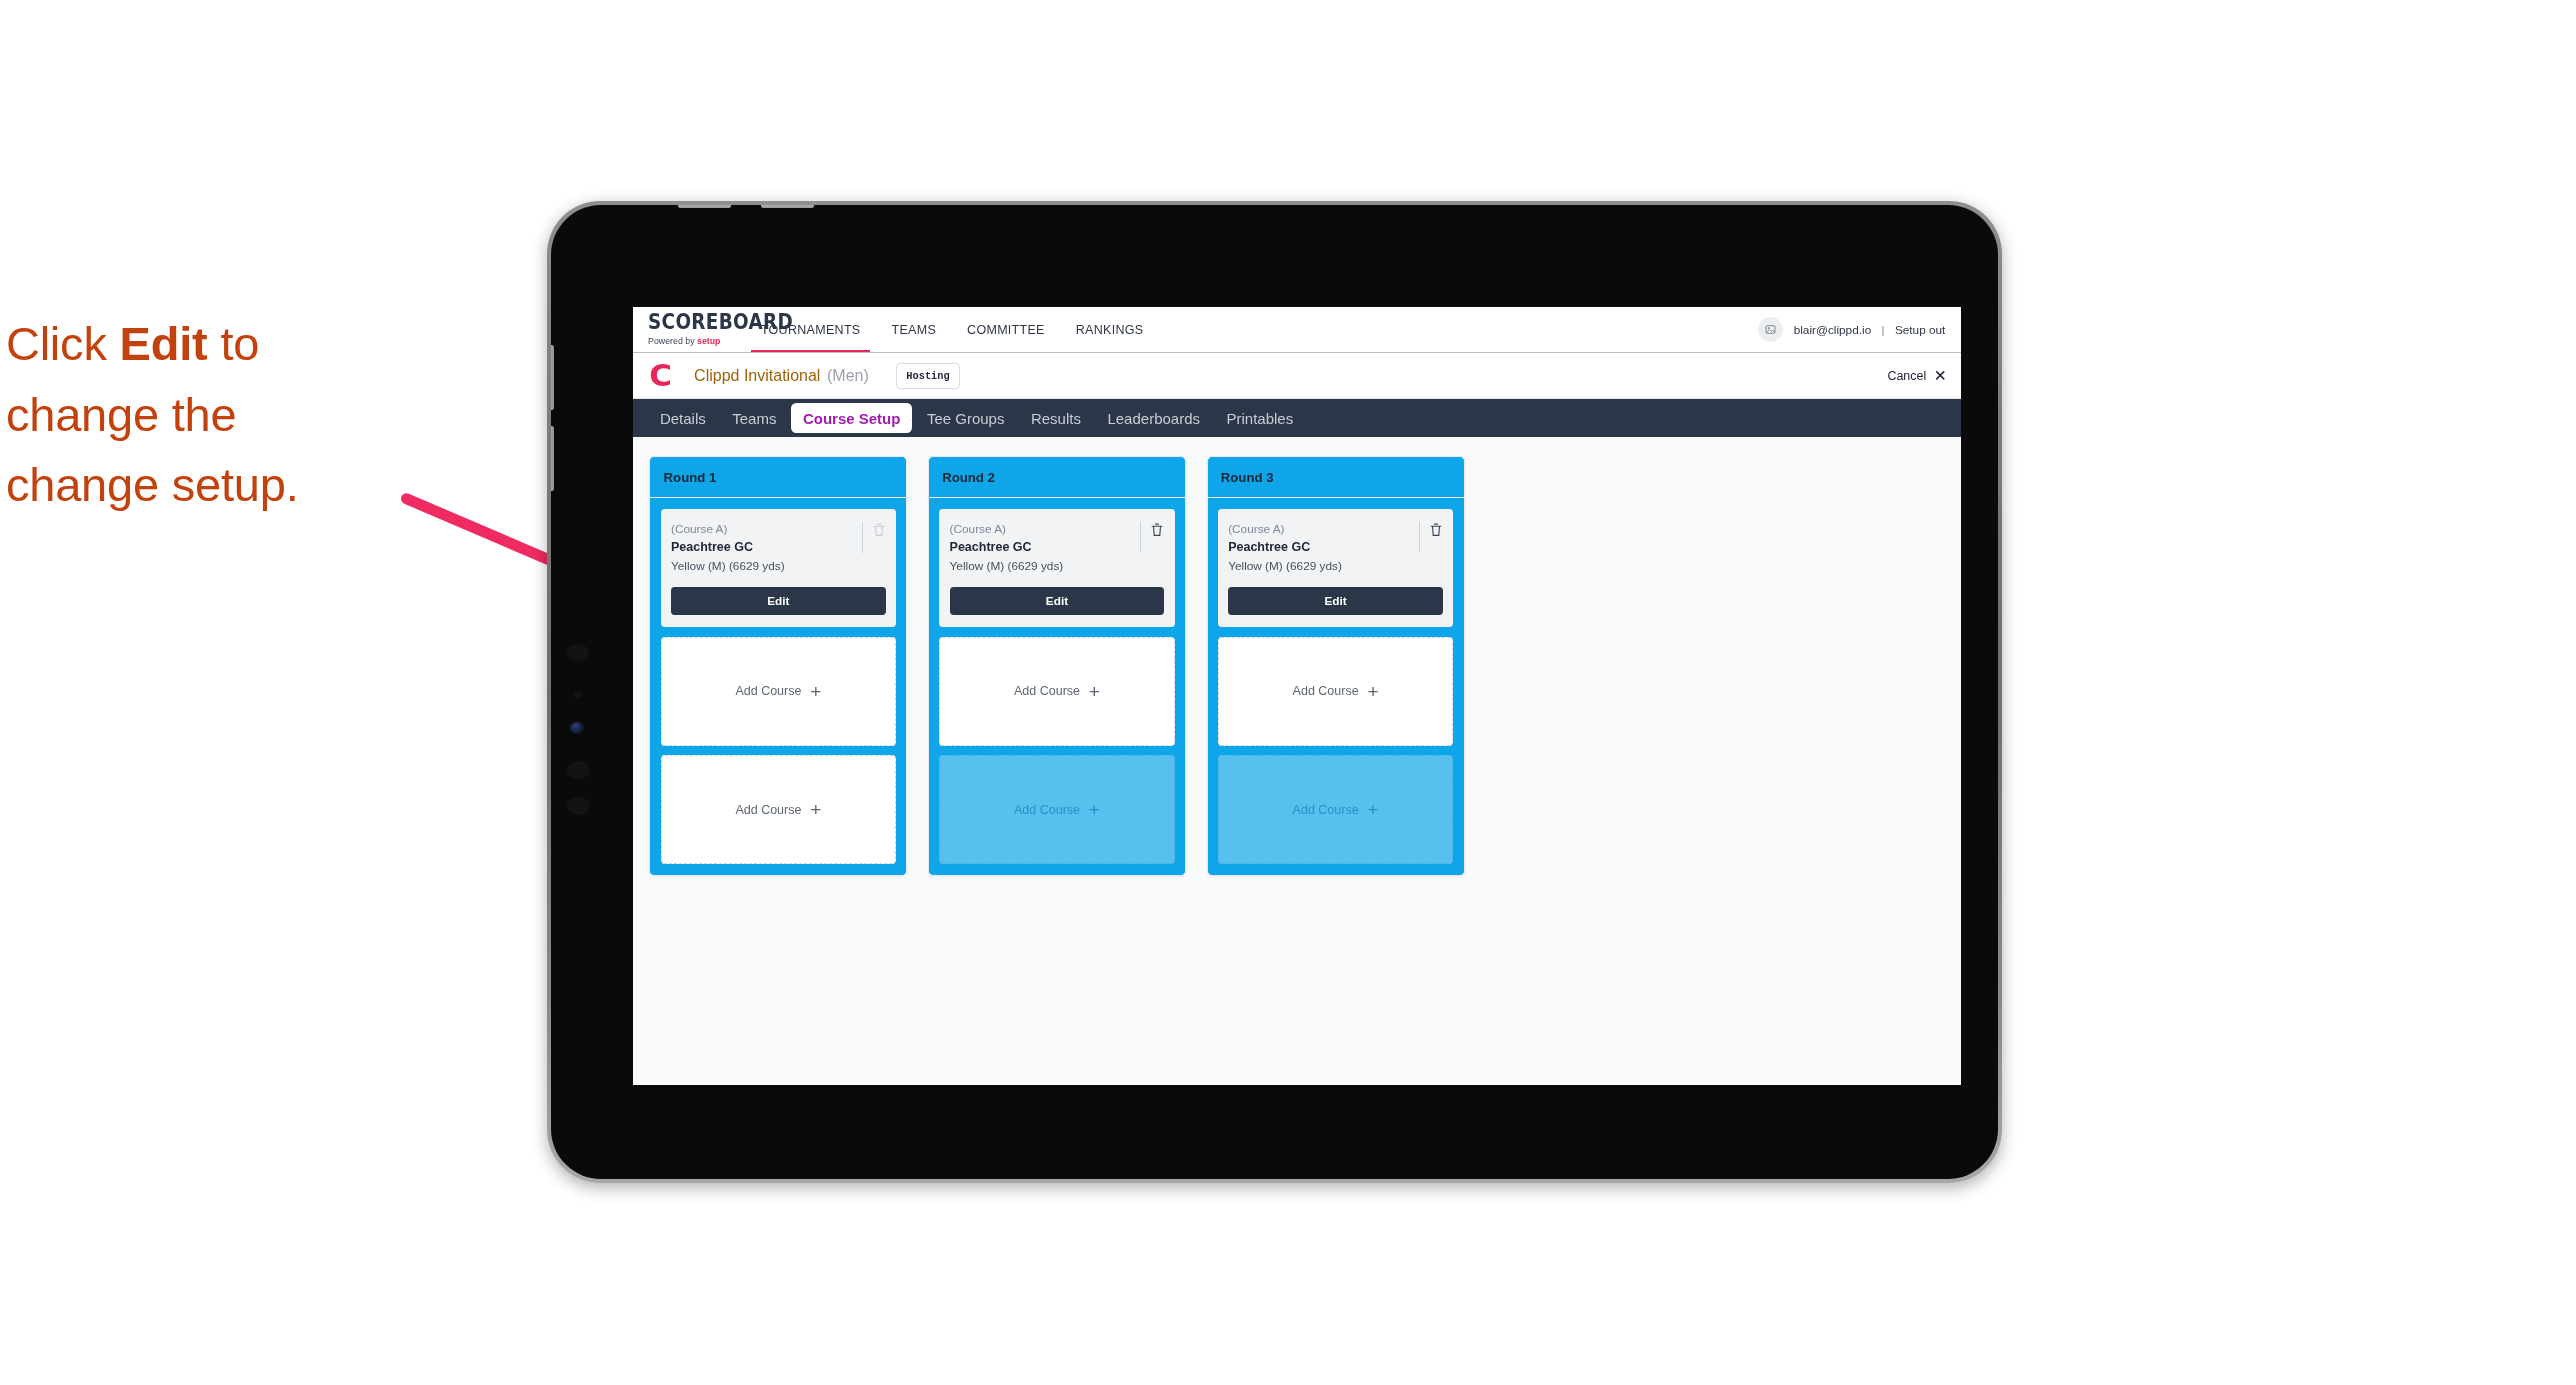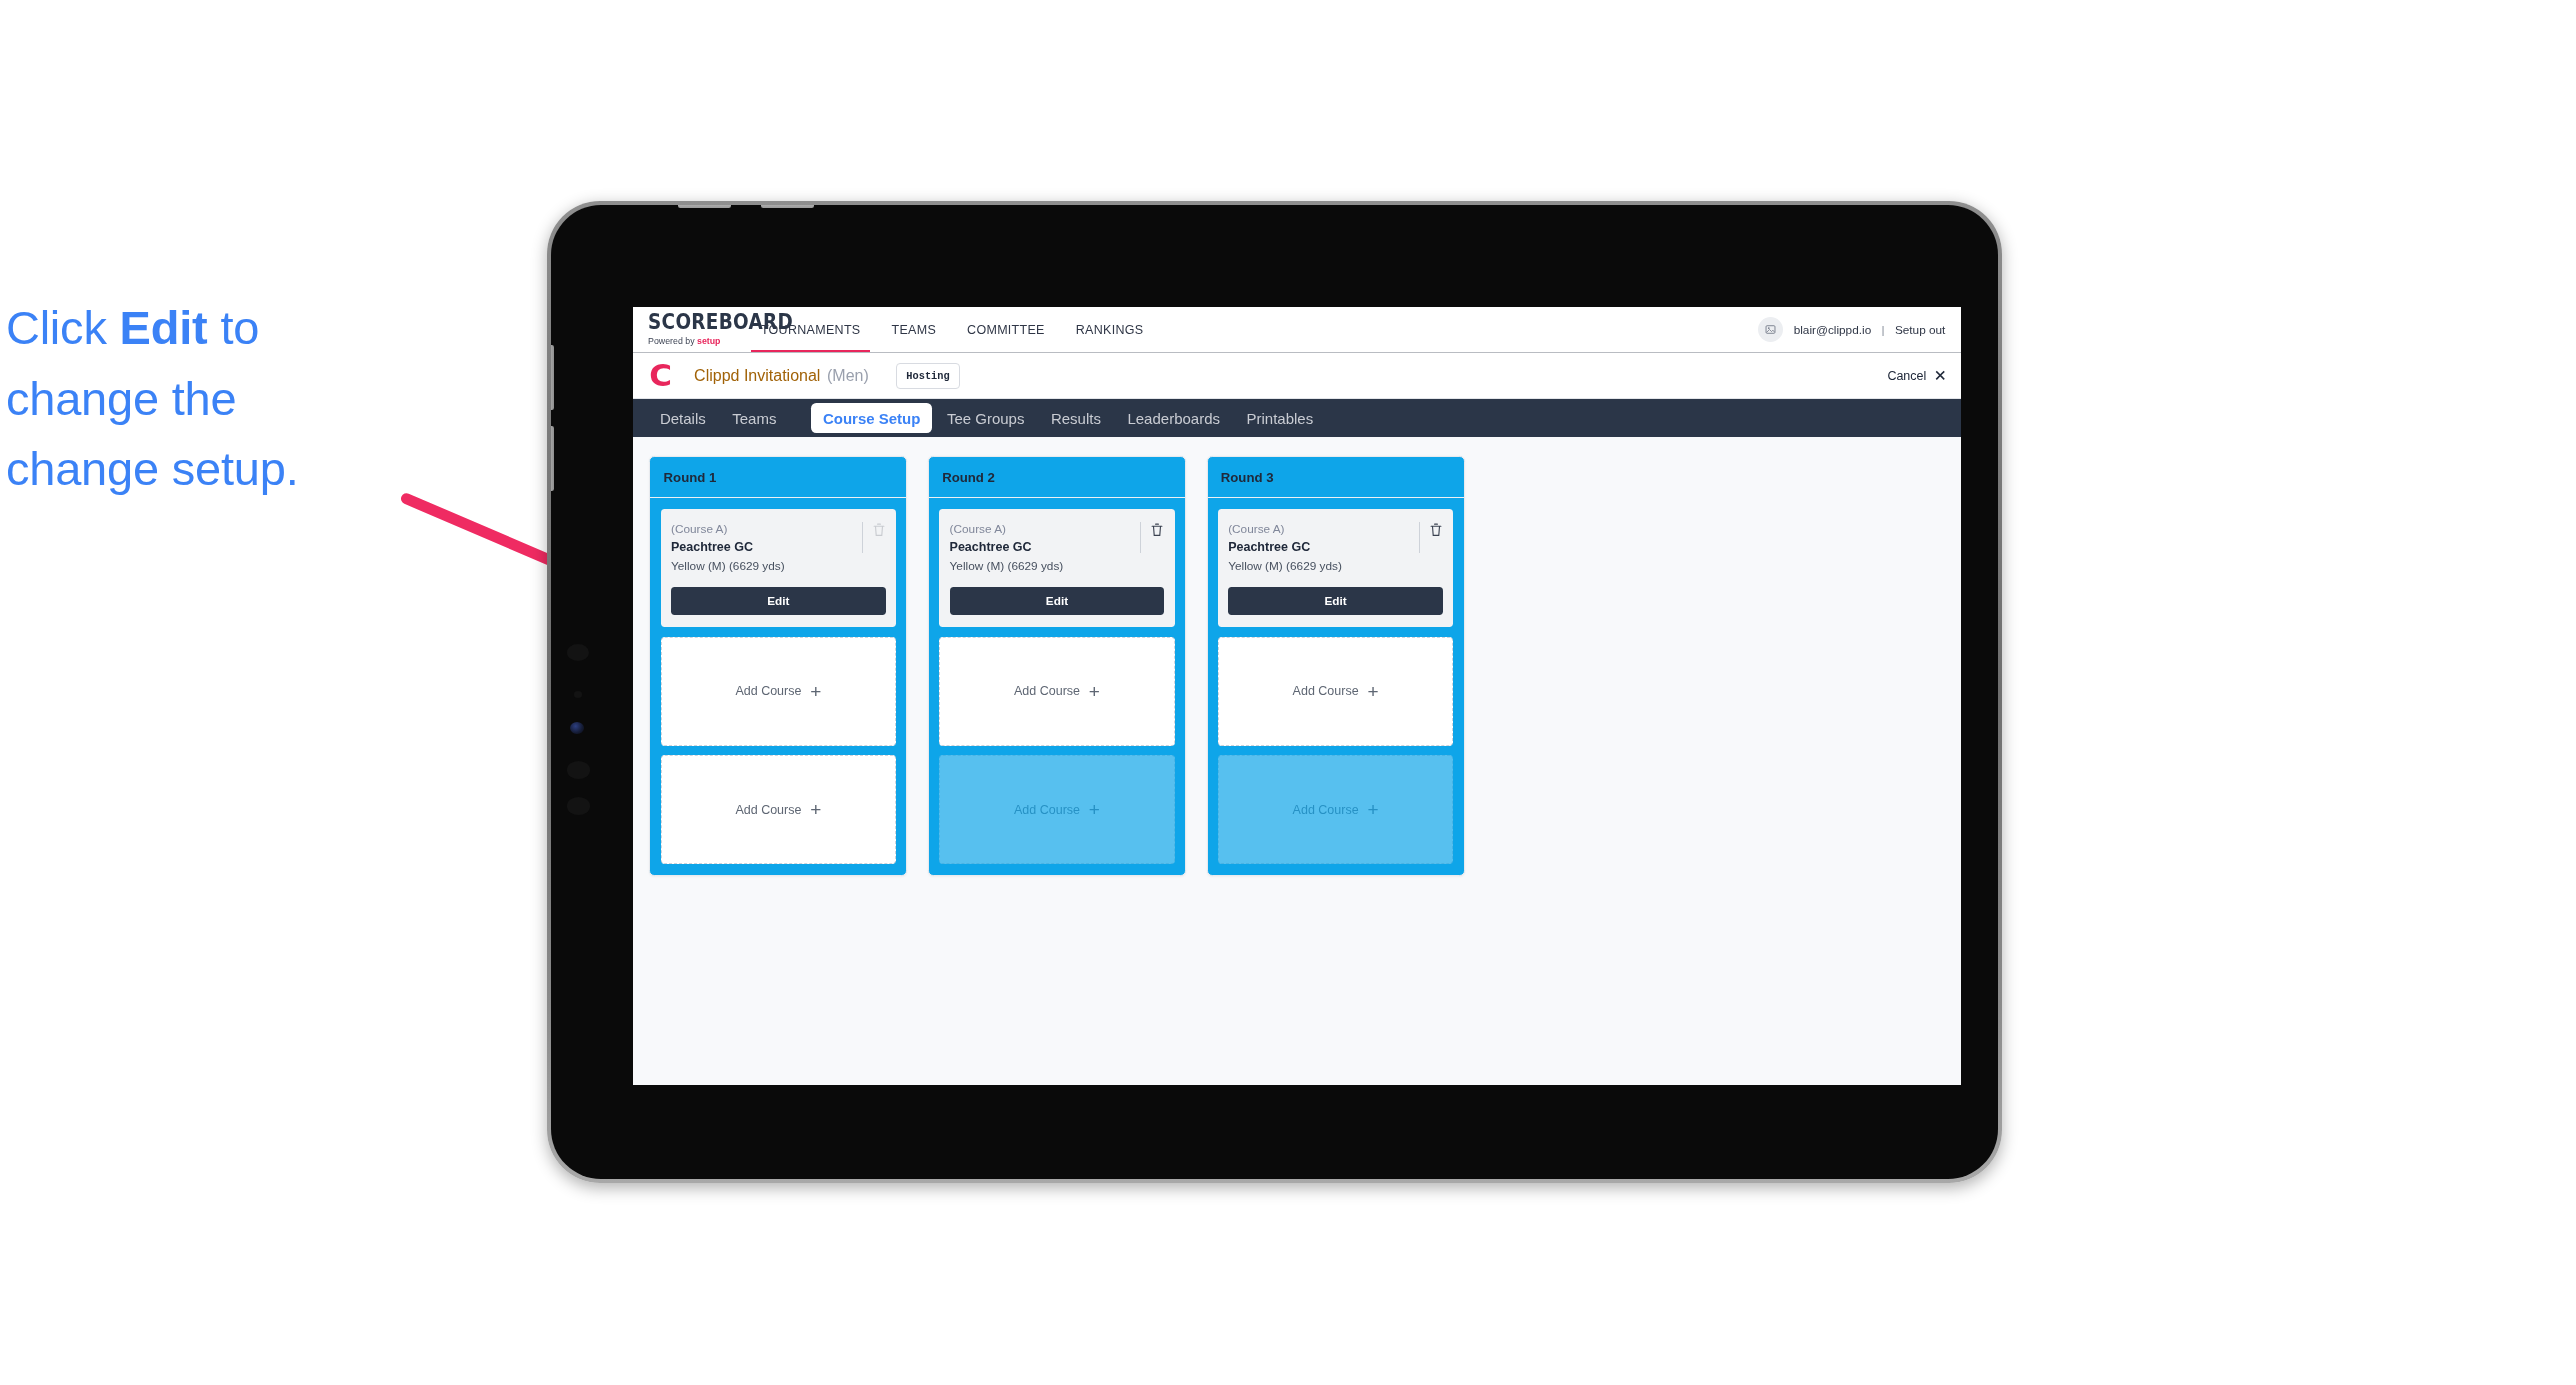--- a/index.html
+++ b/index.html
@@ -16,25 +16,25 @@
     position: relative;
     width: 2576px;
     height: 1386px;
     background: #ffffff;
   }
 
   
   .annotation {
     position: absolute;
     left: 5.9px;
-    top: 293px;
+    top: 309px;
     width: 412px;
     font-size: 47px;
     line-height: 1.5;
-    color: #3b82f6;
+    color: #c2410c;
     letter-spacing: -0.2px;
   }
   .annotation b { font-weight: 700; }
 
   .arrow-svg {
     position: absolute;
     left: 383px;
     top: 456px;
     width: 309px;
     height: 162px;
@@ -246,23 +246,22 @@
   .tab {
     padding: 6.6px 11.8px;
     font-size: 15px;
     color: #c9ccd3;
     border-radius: 5.2px;
     cursor: pointer;
     white-space: nowrap;
   }
   .tab.active {
     background: #ffffff;
-    color: #3b82f6;
+    color: #a21caf;
     font-weight: 700;
-    margin-left: 20px;
   }
 
   
   .content {
     padding: 19px 16px;
     display: flex;
     gap: 20.6px;
     align-items: flex-start;
   }
   .round-col {

